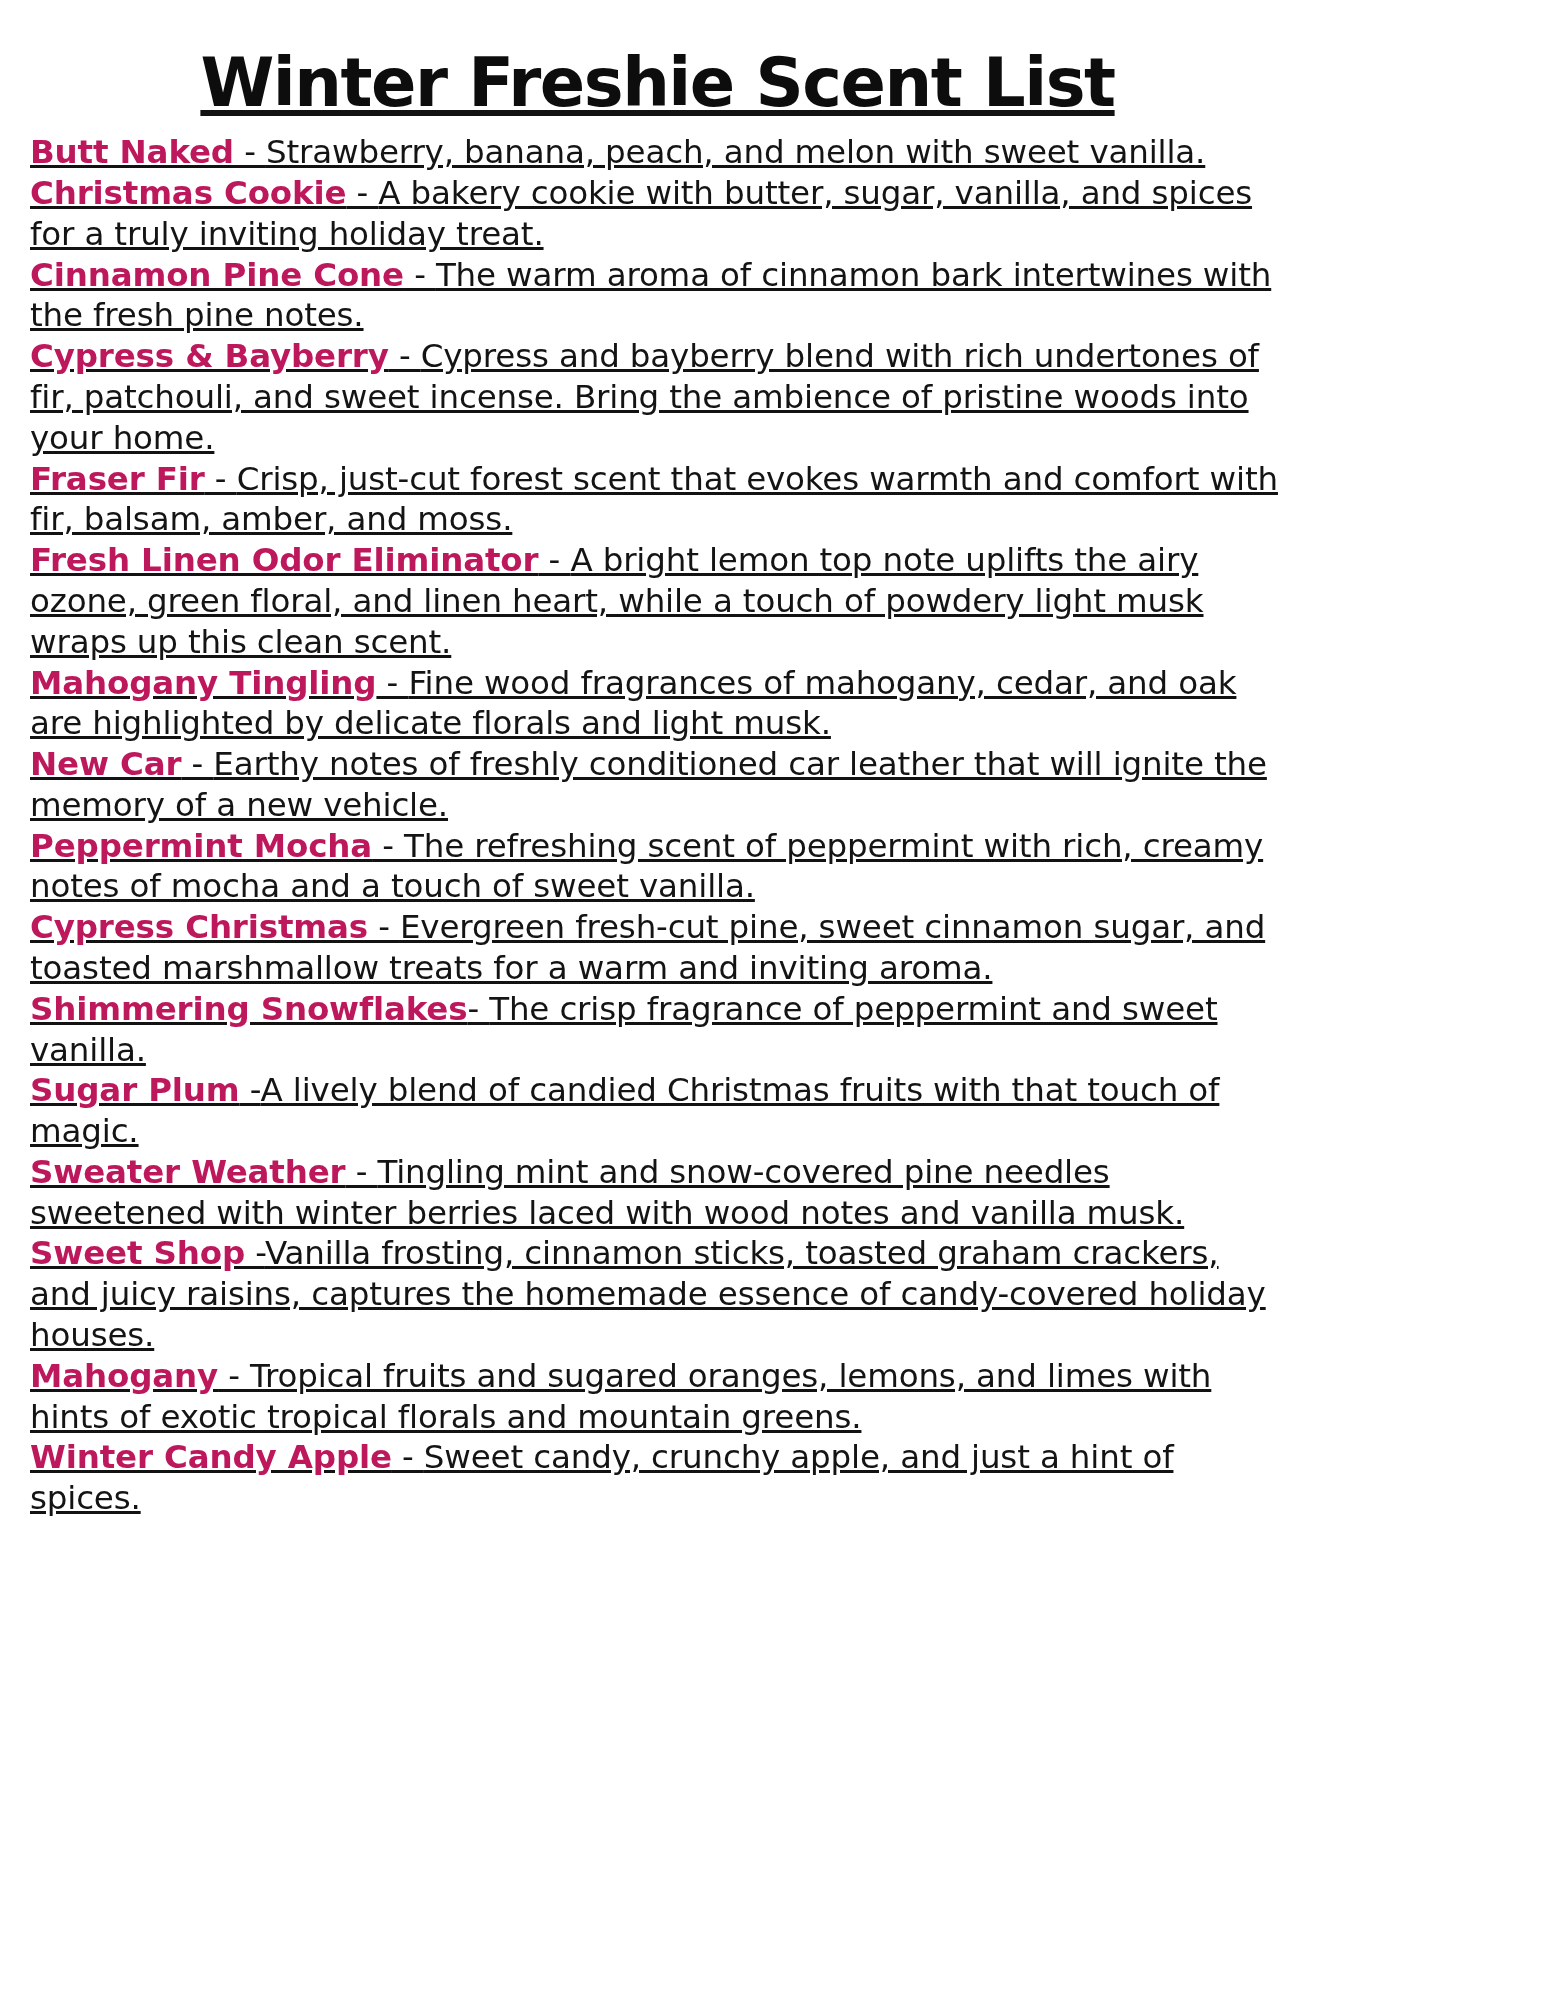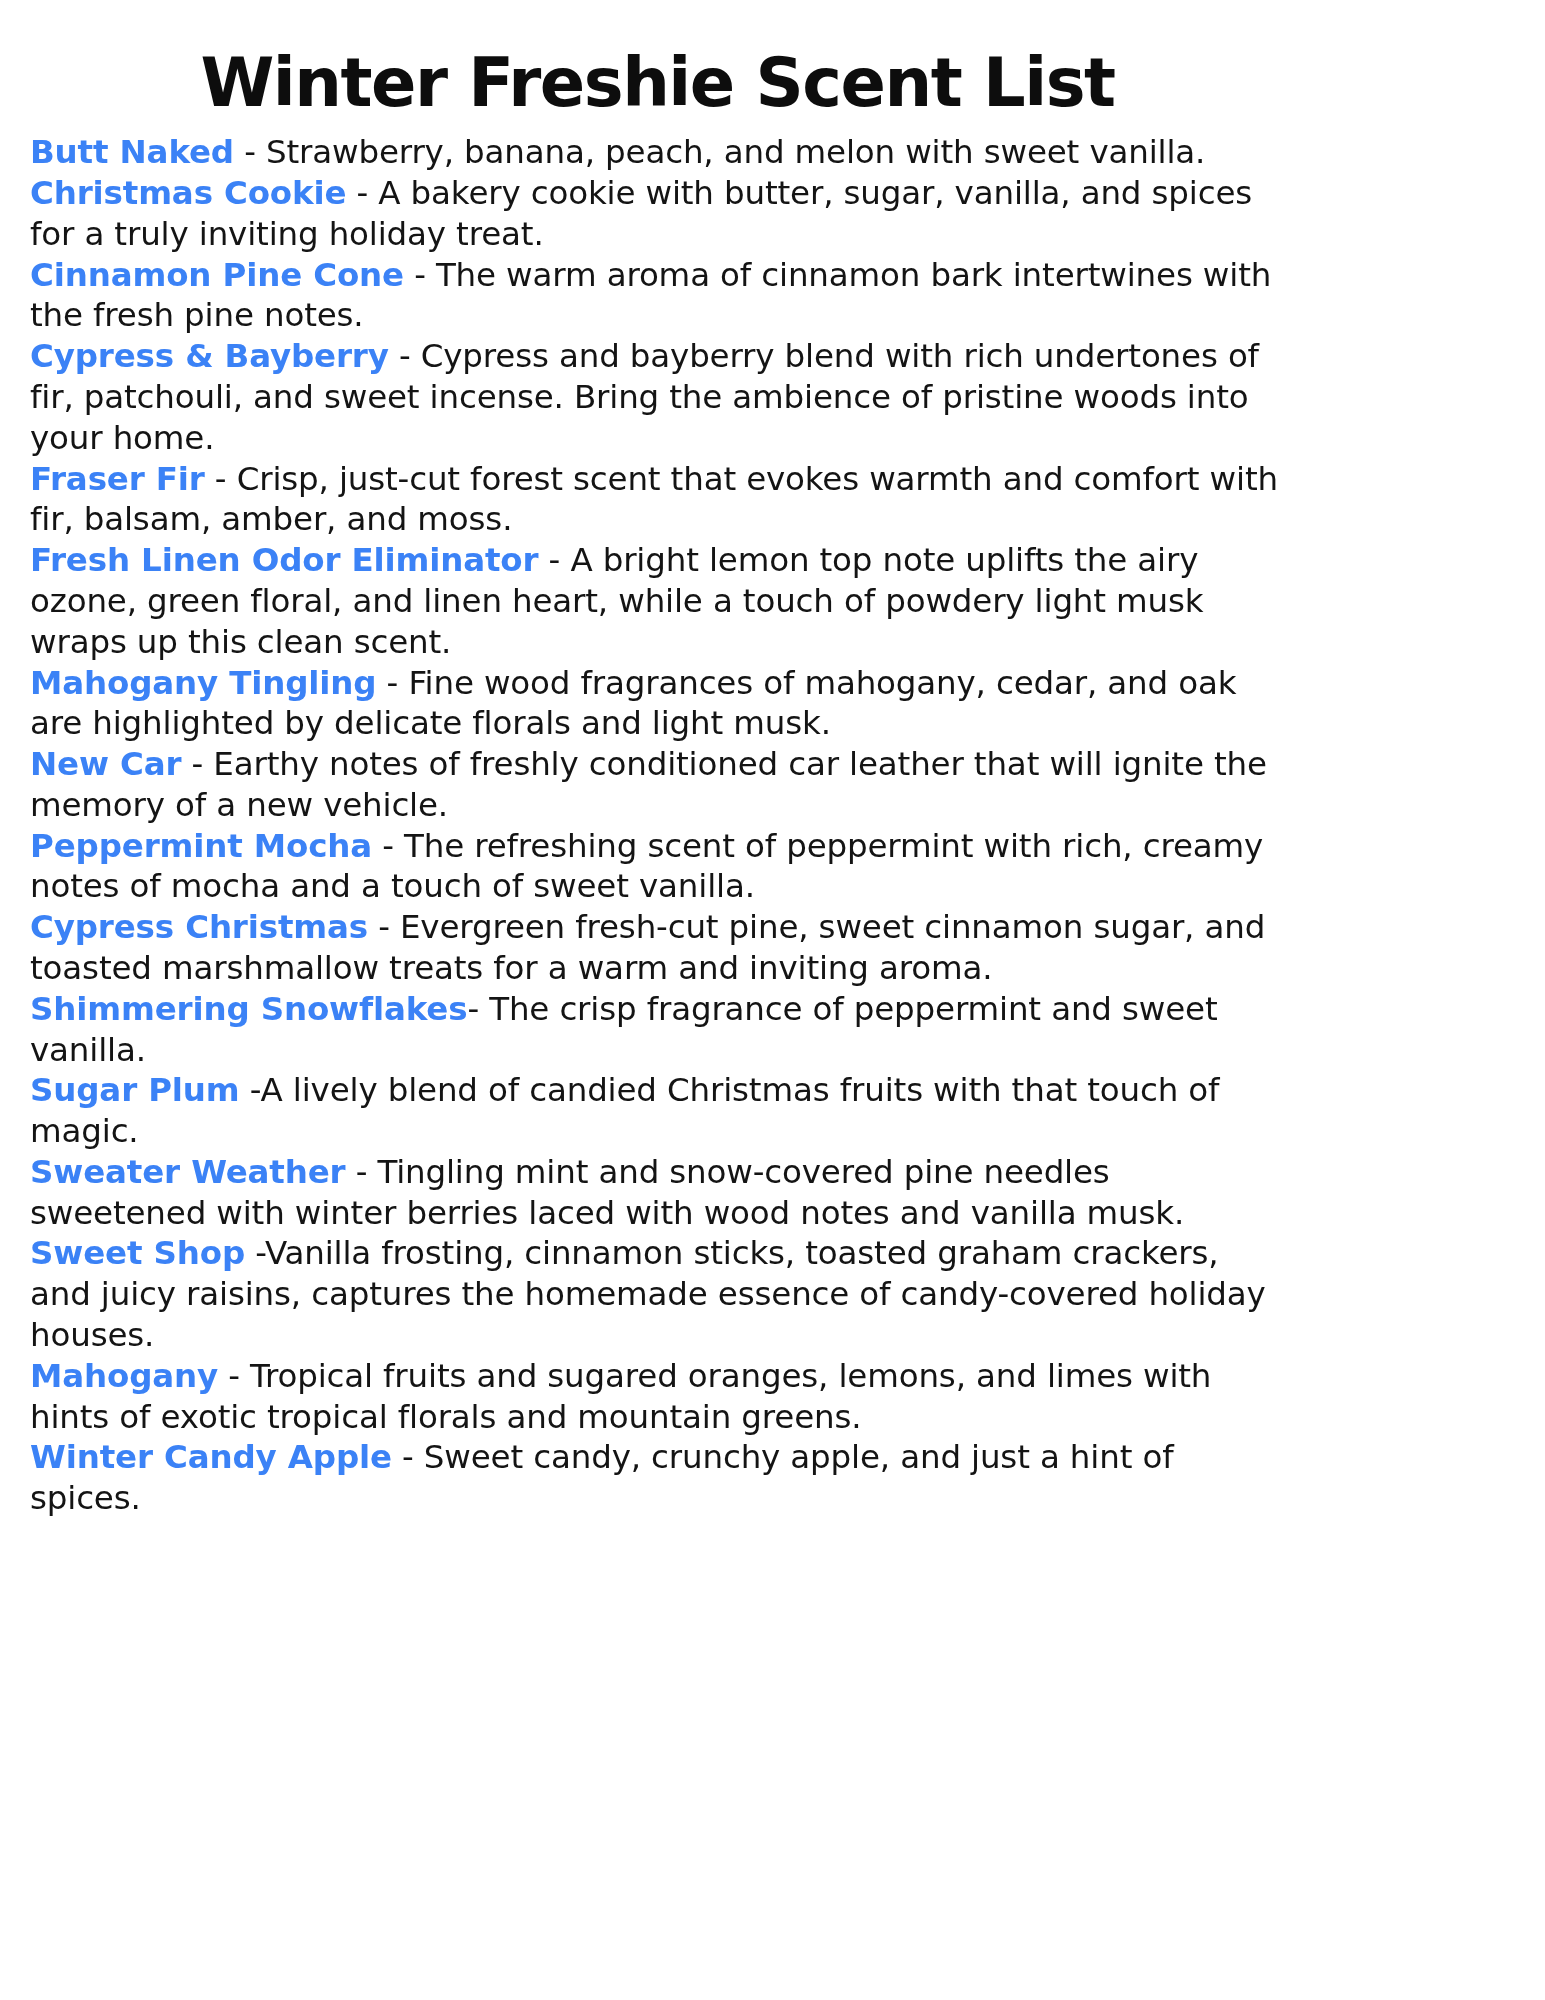--- a/index.html
+++ b/index.html
@@ -13,20 +13,21 @@
     font-family: "DejaVu Sans", sans-serif;
     color: #121212;
     -webkit-font-smoothing: antialiased;
   }
   .page {
     width: 1329px;
     min-height: 2000px;
     box-sizing: border-box;
     padding: 48px 44px 20px 30px;
     background: #ffffff;
+    text-decoration: underline;
   }
   .doc-title {
     text-align: center;
     font-family: "DejaVu Sans", sans-serif;
     font-weight: 700;
     font-size: 67px;
     line-height: 1.05;
     letter-spacing: -1.5px;
     margin: 0 0 14px 0;
     color: #0d0d0d;
@@ -39,21 +40,21 @@
   .scent-item {
     font-size: 32.5px;
     line-height: 1.255;
     margin: 0 0 0 0;
     color: #141414;
     text-align: left;
     letter-spacing: -0.15px;
   }
   .scent-name {
     font-weight: 700;
-    color: #3b82f6;
+    color: #be185d;
   }
   .scent-desc {
     font-weight: 400;
   }
 </style>
 </head>
 <body>
 
 <div class="page">
 

